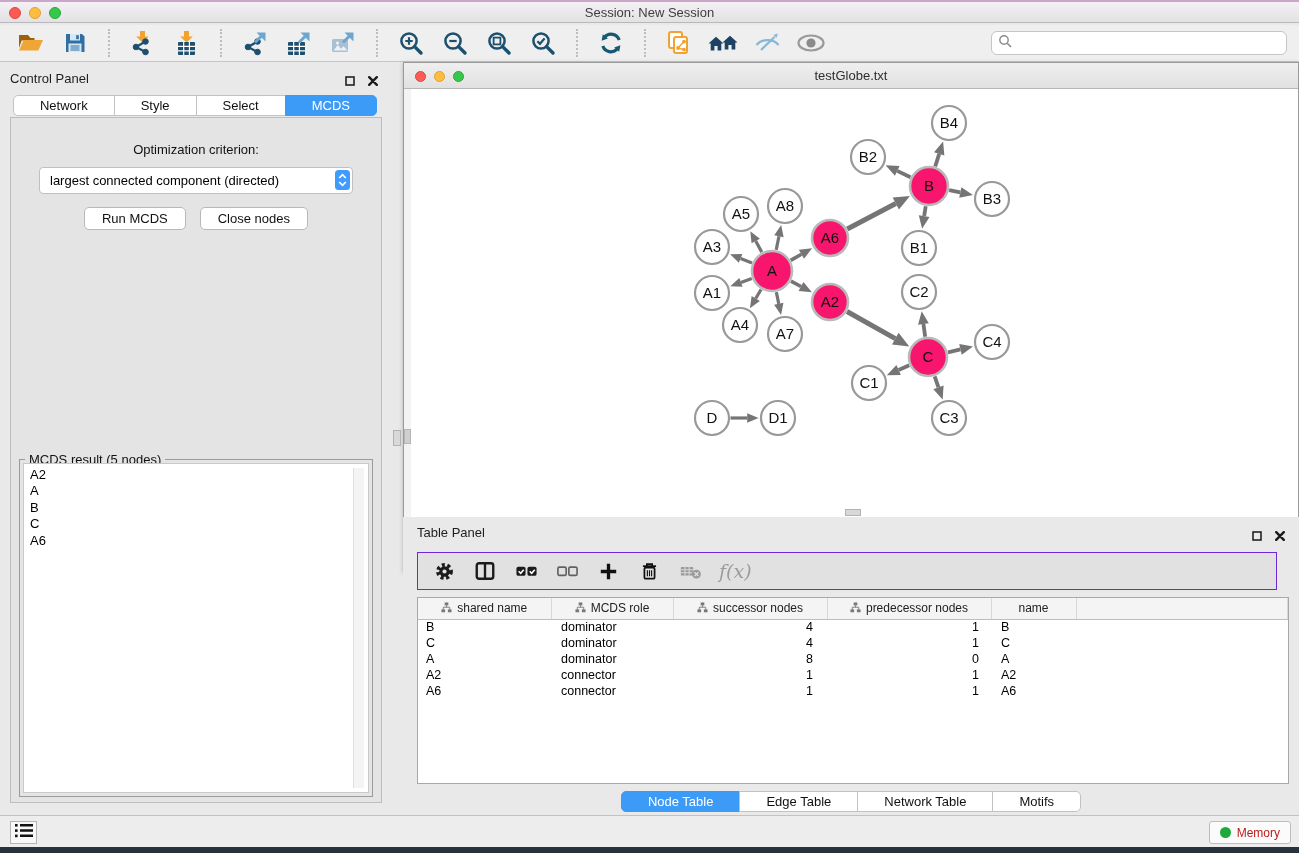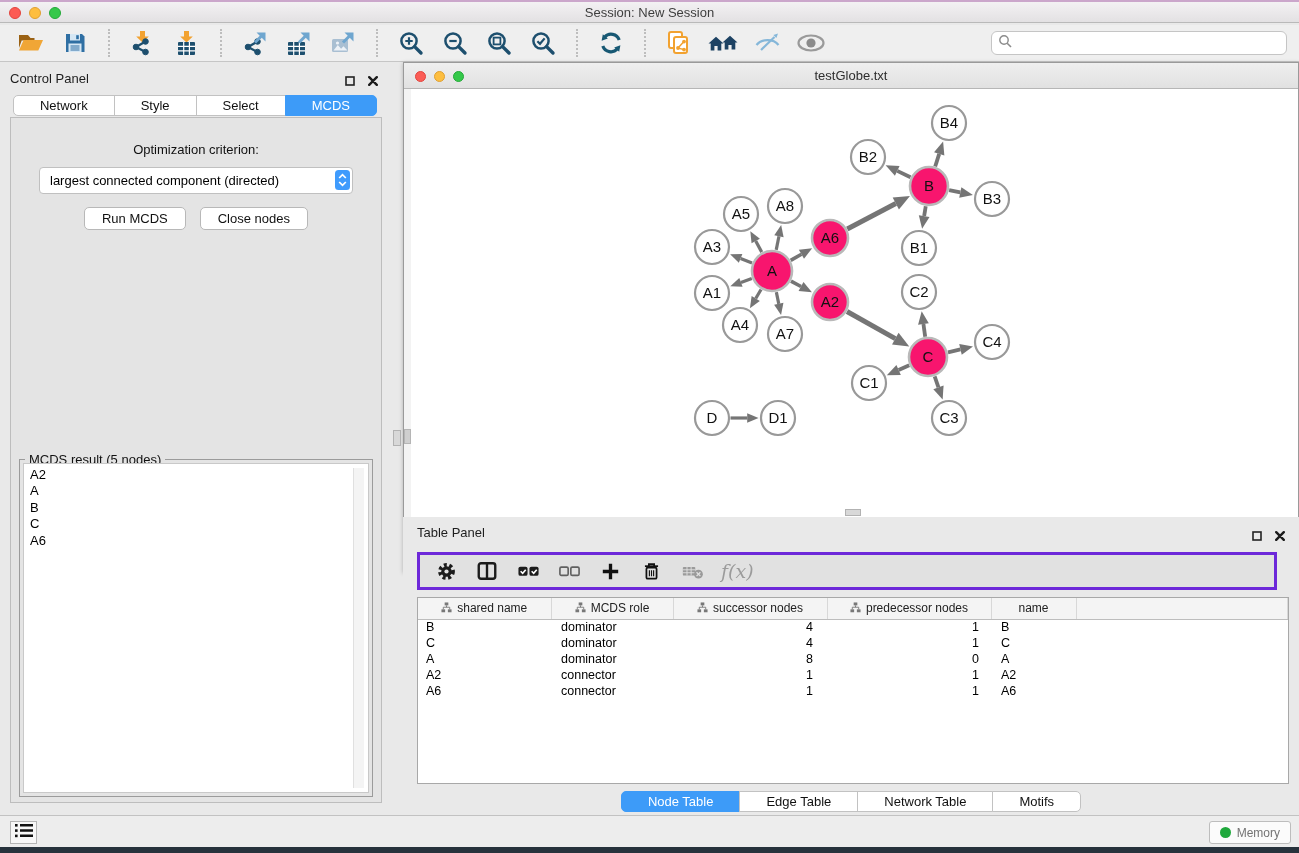--- a/index.html
+++ b/index.html
@@ -59,21 +59,21 @@
   .net-vscroll { position:absolute; left:0; top:26px; bottom:8px; width:7px; background:#F3F3F3; }
   .net-vthumb { position:absolute; left:0; top:340px; width:7px; height:15px; background:#CFCFCF; border:1px solid #B5B5B5; }
   .net-hscroll { position:absolute; left:0; bottom:0; right:0; height:8px; background:#F3F3F3; }
   .net-hthumb { position:absolute; left:438px; top:0; width:16px; height:8px; background:#CFCFCF; border:1px solid #B5B5B5; }
   .net-grip { position:absolute; right:1px; bottom:1px; }
 
   
   .table-panel { position:absolute; left:403px; top:517px; width:896px; height:298px; background:#E9E9E9; }
   .tp-title { position:absolute; left:14px; top:8px; font-size:13px; color:#1E1E1E; }
   .tp-toolbar { position:absolute; left:14px; right:22px; top:35px; height:38px; background:#E1E1E1;
-    border:3px solid #6d28d9; display:flex; align-items:center; gap:17px; padding:0 14px; }
+    border:1px solid #6d28d9; display:flex; align-items:center; gap:17px; padding:0 14px; }
   .tp-tbicon { display:flex; align-items:center; justify-content:center; min-width:24px; }
   .fx { font-family:"DejaVu Serif", serif; font-style:italic; font-size:19px; color:#9B9B9B; }
   .tp-tablebox { position:absolute; left:14px; right:10px; top:80px; height:187px; background:#fff;
     border:1px solid #A8A8A8; overflow:hidden; }
   table.node-table { width:100%; border-collapse:collapse; table-layout:fixed; }
   .node-table th { height:21px; background:#F4F4F4; border-bottom:1px solid #BDBDBD; border-right:1px solid #D8D8D8;
     font-weight:normal; font-size:12px; color:#222; text-align:center; }
   .node-table th .hicon { vertical-align:-1px; margin-right:5px; }
   .node-table td { font-size:12.5px; color:#000; height:16px; white-space:nowrap; overflow:hidden; }
   td.c0 { padding-left:8px; }
@@ -81,21 +81,21 @@
   td.c2 { text-align:right; padding-right:14px; }
   td.c3 { text-align:right; padding-right:12px; }
   td.c4 { padding-left:10px; }
   .tp-tabs { position:absolute; bottom:3px; left:0; right:0; display:flex; justify-content:center; }
 
   
   .statusbar { position:absolute; left:0; right:0; top:815px; height:32px; background:#EDEDED; border-top:1px solid #C2C2C2; }
   .list-btn { position:absolute; left:10px; top:5px; width:27px; height:23px; background:#F7F7F7;
     border:1px solid #B5B5B5; display:flex; align-items:center; justify-content:center; }
   .memory-btn { position:absolute; right:8px; top:5px; height:23px; background:#FBFBFB; border:1px solid #BDBDBD;
-    border-radius:3px; display:flex; align-items:center; gap:6px; padding:0 10px; font-size:12px; color:#737373;text-align:right; }
+    border-radius:3px; display:flex; align-items:center; gap:6px; padding:0 10px; font-size:12px; color:#b91c1c;text-align:right; }
   .memory-dot { width:11px; height:11px; border-radius:50%; background:#1FA83C; }
   .bottom-strip { position:absolute; left:0; right:0; top:847px; height:6px; background:#27323C; }
 </style>
 </head>
 <body>
 
 <div class="screen">
 
   <div class="titlebar">
     <div class="lights">

